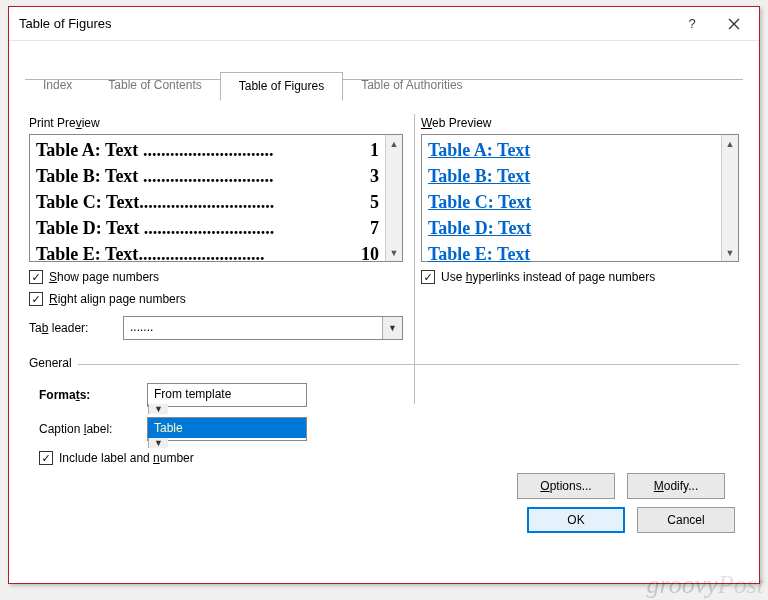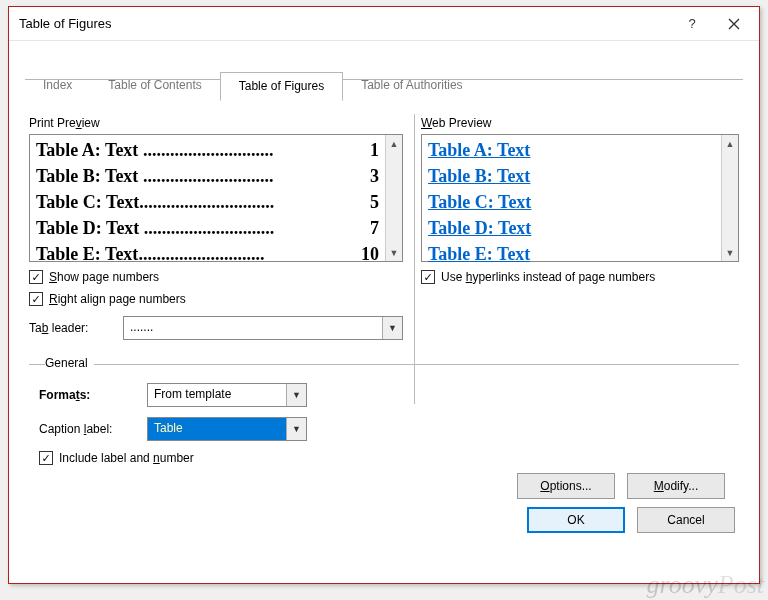--- a/index.html
+++ b/index.html
@@ -148,38 +148,38 @@
   }
   .combo .cval { flex:1; padding: 3px 6px; }
   .combo .cbtn {
     width: 20px;
     border-left: 1px solid #aaa;
     background: #efefef;
     display:flex; align-items:center; justify-content:center;
     font-size: 9px; color:#333;
   }
   .combo.wide { width: 280px; }
-  .combo.mid { width: 160px; }
+  .combo.mid { width: 160px; flex-direction: column; }
   .combo.sel .cval { background: #0078d7; color: #fef9c3; }
   .vdiv {
     border-left: 1px solid #bbb;
     position: absolute;
     left: 405px;
     top: 14px;
     height: 290px;
   }
   .group {
     margin-top: 24px;
     border-top: 1px solid #bbb;
     position: relative;
     padding: 18px 10px 4px 10px;
   }
   .group .glegend {
     position: absolute;
-    top: -9px; left: 16px;
+    top: -9px; left: 0;
     background: #fff;
     padding: 0 6px 0 0;
   }
   .buttons {
     display: flex;
     justify-content: flex-end;
     gap: 12px;
     margin-top: 8px;
     padding-right: 4px;
   }

